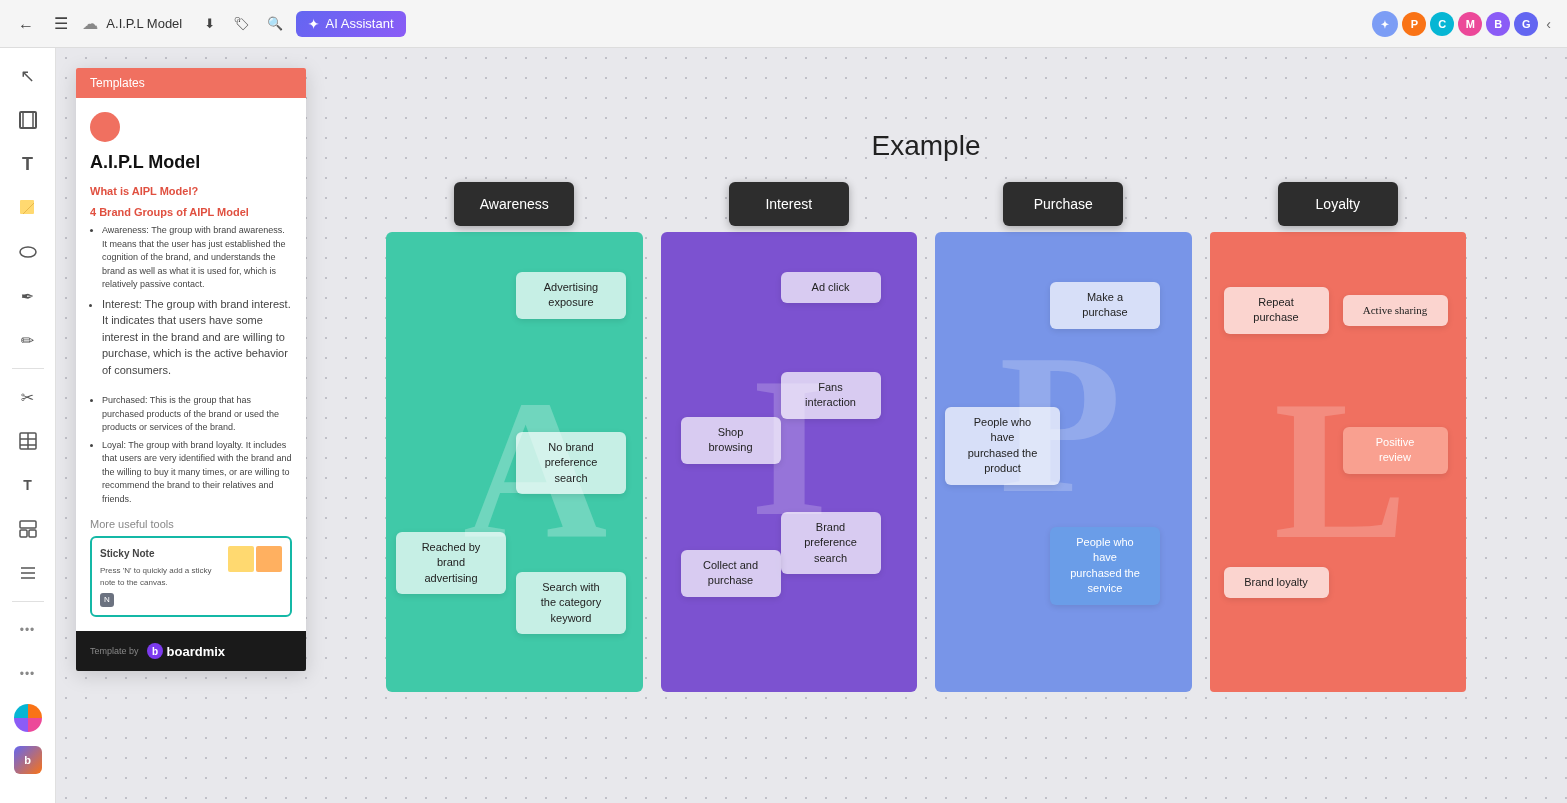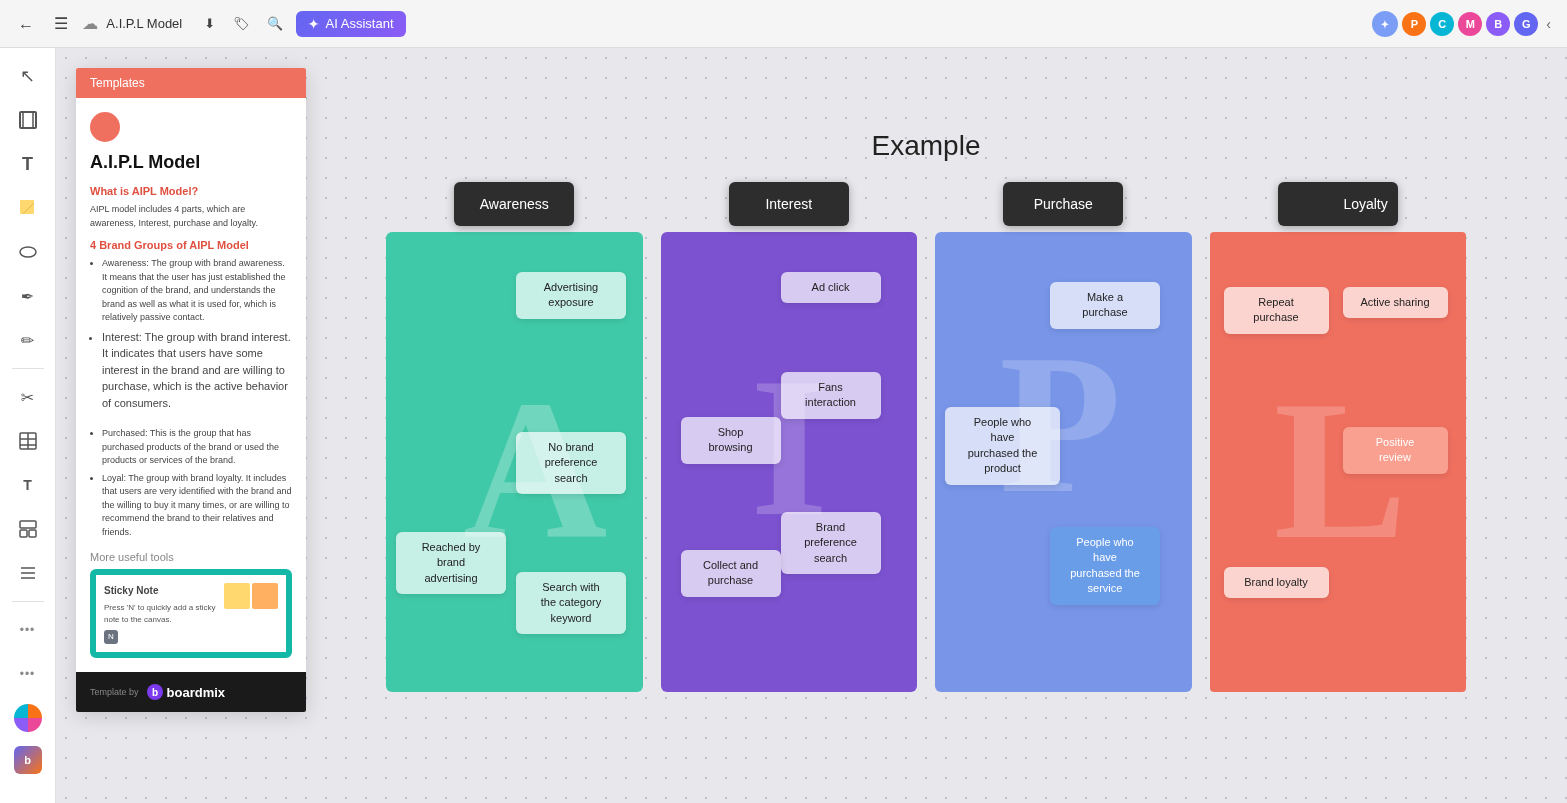--- a/index.html
+++ b/index.html
@@ -67,21 +67,21 @@
     .template-circle {
       width: 30px; height: 30px; border-radius: 50%; background: #f07060;
       margin-bottom: 10px;
     }
     .template-title { font-size: 18px; font-weight: 600; margin-bottom: 12px; color: #111; }
     .template-section-title { font-size: 11px; font-weight: 600; color: #e05040; margin: 9px 0 6px; }
     .template-text { font-size: 9px; color: #444; line-height: 1.5; margin-bottom: 6px; }
     .template-list { font-size: 9px; color: #444; line-height: 1.6; padding-left: 12px; }
     .template-tools-title { font-size: 11px; color: #888; margin: 12px 0 6px; }
     .sticky-note-demo {
-      border: 6px solid #14b8a6; border-radius: 6px; padding: 8px;
+      border: 2px solid #14b8a6; border-radius: 6px; padding: 8px;
       display: flex; gap: 8px; align-items: flex-start;
     }
     .sticky-demo-content { flex: 1; font-size: 8px; color: #444; line-height: 1.5; }
     .sticky-demo-visuals { display: flex; gap: 2px; }
     .sticky-yellow { width: 26px; height: 26px; background: #ffd970; border-radius: 2px; }
     .sticky-orange { width: 26px; height: 26px; background: #ffb060; border-radius: 2px; }
     .sticky-n-badge { width: 14px; height: 14px; background: #6b7280; color: white; border-radius: 3px; font-size: 8px; display: flex; align-items: center; justify-content: center; margin-top: 4px; }
     .template-footer {
       background: #1a1a1a; padding: 12px 14px;
       display: flex; align-items: center; gap: 8px;
@@ -246,21 +246,20 @@
   <div class="canvas-area">
 
     <div class="template-panel">
       <div class="template-header">
         <span>Templates</span>
       </div>
       <div class="template-body">
         <div class="template-circle"></div>
         <div class="template-title">A.I.P.L Model</div>
         <div class="template-section-title">What is AIPL Model?</div>
-        <div class="template-text">AIPL model includes 4 parts, which are awareness, Interest, purchase and loyalty.</div>
         <div class="template-section-title">4 Brand Groups of AIPL Model</div>
         <ul class="template-list">
           <li style="font-size:9px; color:#444; line-height:1.5; margin-bottom:4px;">Awareness: The group with brand awareness. It means that the user has just established the cognition of the brand, and understands the brand as well as what it is used for, which is relatively passive contact.</li>
           <li style="font-size:11px; color:#444; line-height:1.5; margin-bottom:16px;">Interest: The group with brand interest. It indicates that users have some interest in the brand and are willing to purchase, which is the active behavior of consumers.</li>
           <li style="font-size:9px; color:#444; line-height:1.5; margin-bottom:4px;">Purchased: This is the group that has purchased products of the brand or used the products or services of the brand.</li>
           <li style="font-size:9px; color:#444; line-height:1.5;">Loyal: The group with brand loyalty. It includes that users are very identified with the brand and the willing to buy it many times, or are willing to recommend the brand to their relatives and friends.</li>
         </ul>
         <div class="template-tools-title">More useful tools</div>
         <div class="sticky-note-demo">
           <div class="sticky-demo-content">
@@ -325,27 +324,27 @@
           </div>
           <div style="background:#7895e8; border-radius:6px; min-height:460px; position:relative; overflow:hidden;">
             <div class="big-letter" style="left:25%; top:20%; font-size:200px; color:rgba(255,255,255,0.2); font-family:Georgia,serif;">P</div>
             <div class="sticky-card" style="top:50px; left:115px; width:110px;">Make a<br>purchase</div>
             <div class="sticky-card" style="top:175px; left:10px; width:115px;">People who<br>have<br>purchased the<br>product</div>
             <div class="sticky-card sticky-blue-dark" style="top:295px; left:115px; width:110px; background:#5a8de0; color:white;">People who<br>have<br>purchased the<br>service</div>
           </div>
         </div>
 
         <div style="flex:1; position:relative; padding-top:50px;">
-          <div style="background:#2d2d2d; color:white; text-align:right; padding:14px 10px; border-radius:6px; font-size:14px; font-weight:500; position:absolute; top:0; left:50%; transform:translateX(-50%); width:120px; box-shadow:0 2px 8px rgba(0,0,0,0.3); z-index:5;">
+          <div style="background:#2d2d2d; color:white; text-align:center; padding:14px 10px; border-radius:6px; font-size:14px; font-weight:500; position:absolute; top:0; left:50%; transform:translateX(-50%); width:120px; box-shadow:0 2px 8px rgba(0,0,0,0.3); z-index:5;">
             <span>Loyalty</span>
           </div>
           <div style="background:#f07060; border-radius:4px; min-height:460px; position:relative; overflow:hidden;">
             <div class="big-letter" style="left:25%; top:30%; font-size:200px; color:rgba(255,255,255,0.2);">L</div>
             <div class="sticky-card" style="top:55px; left:14px; width:105px;">Repeat<br>purchase</div>
-            <div class="sticky-card" style="top:55px; left:133px; width:105px;">Active sharing</div>
+            <div class="sticky-card" style="top:63px; left:133px; width:105px;font-family:Liberation Serif, serif;">Active sharing</div>
             <div class="sticky-card sticky-pink" style="top:195px; left:133px; width:105px; background:#f48a7a; color:white;">Positive<br>review</div>
             <div class="sticky-card" style="top:335px; left:14px; width:105px;">Brand loyalty</div>
           </div>
         </div>
 
       </div>
     </div>
 
   </div>
 </div>

